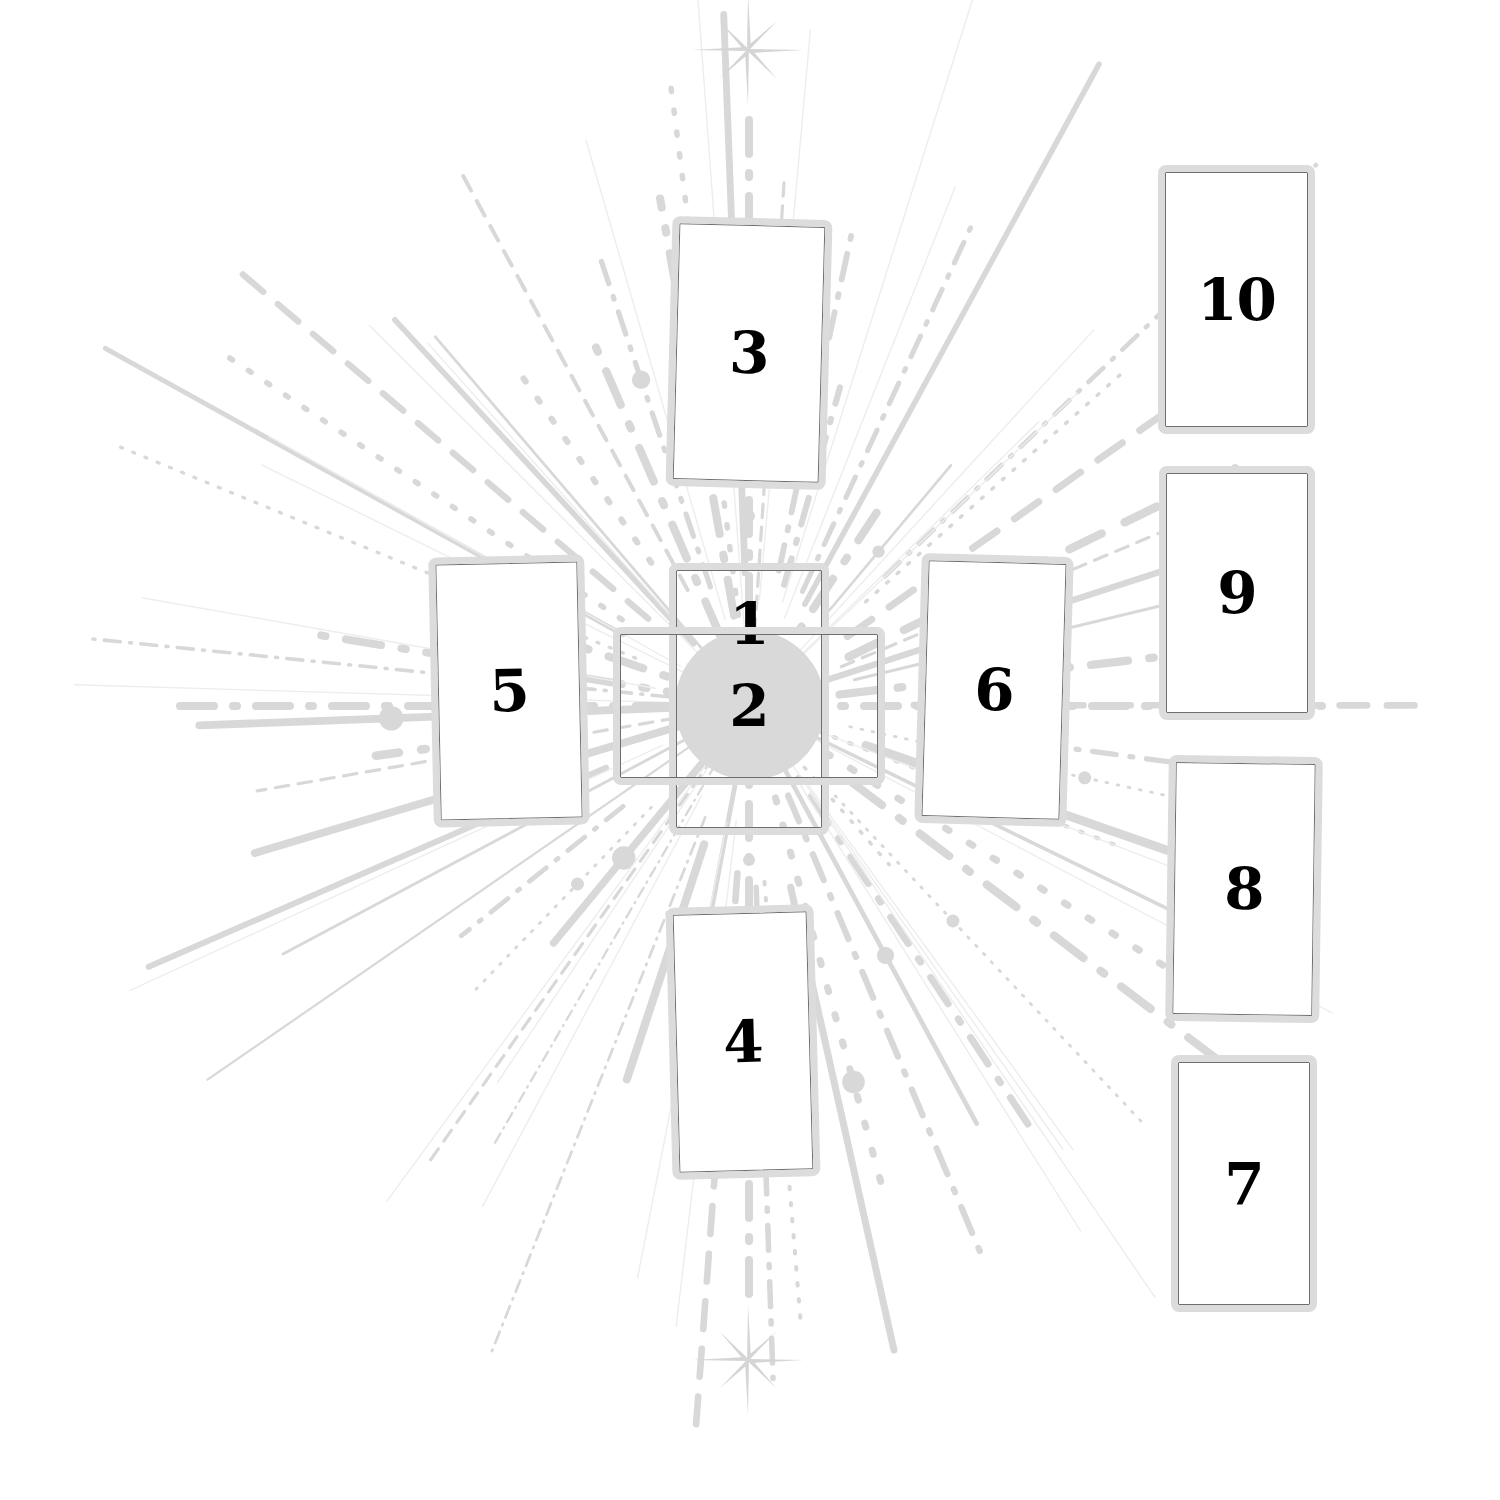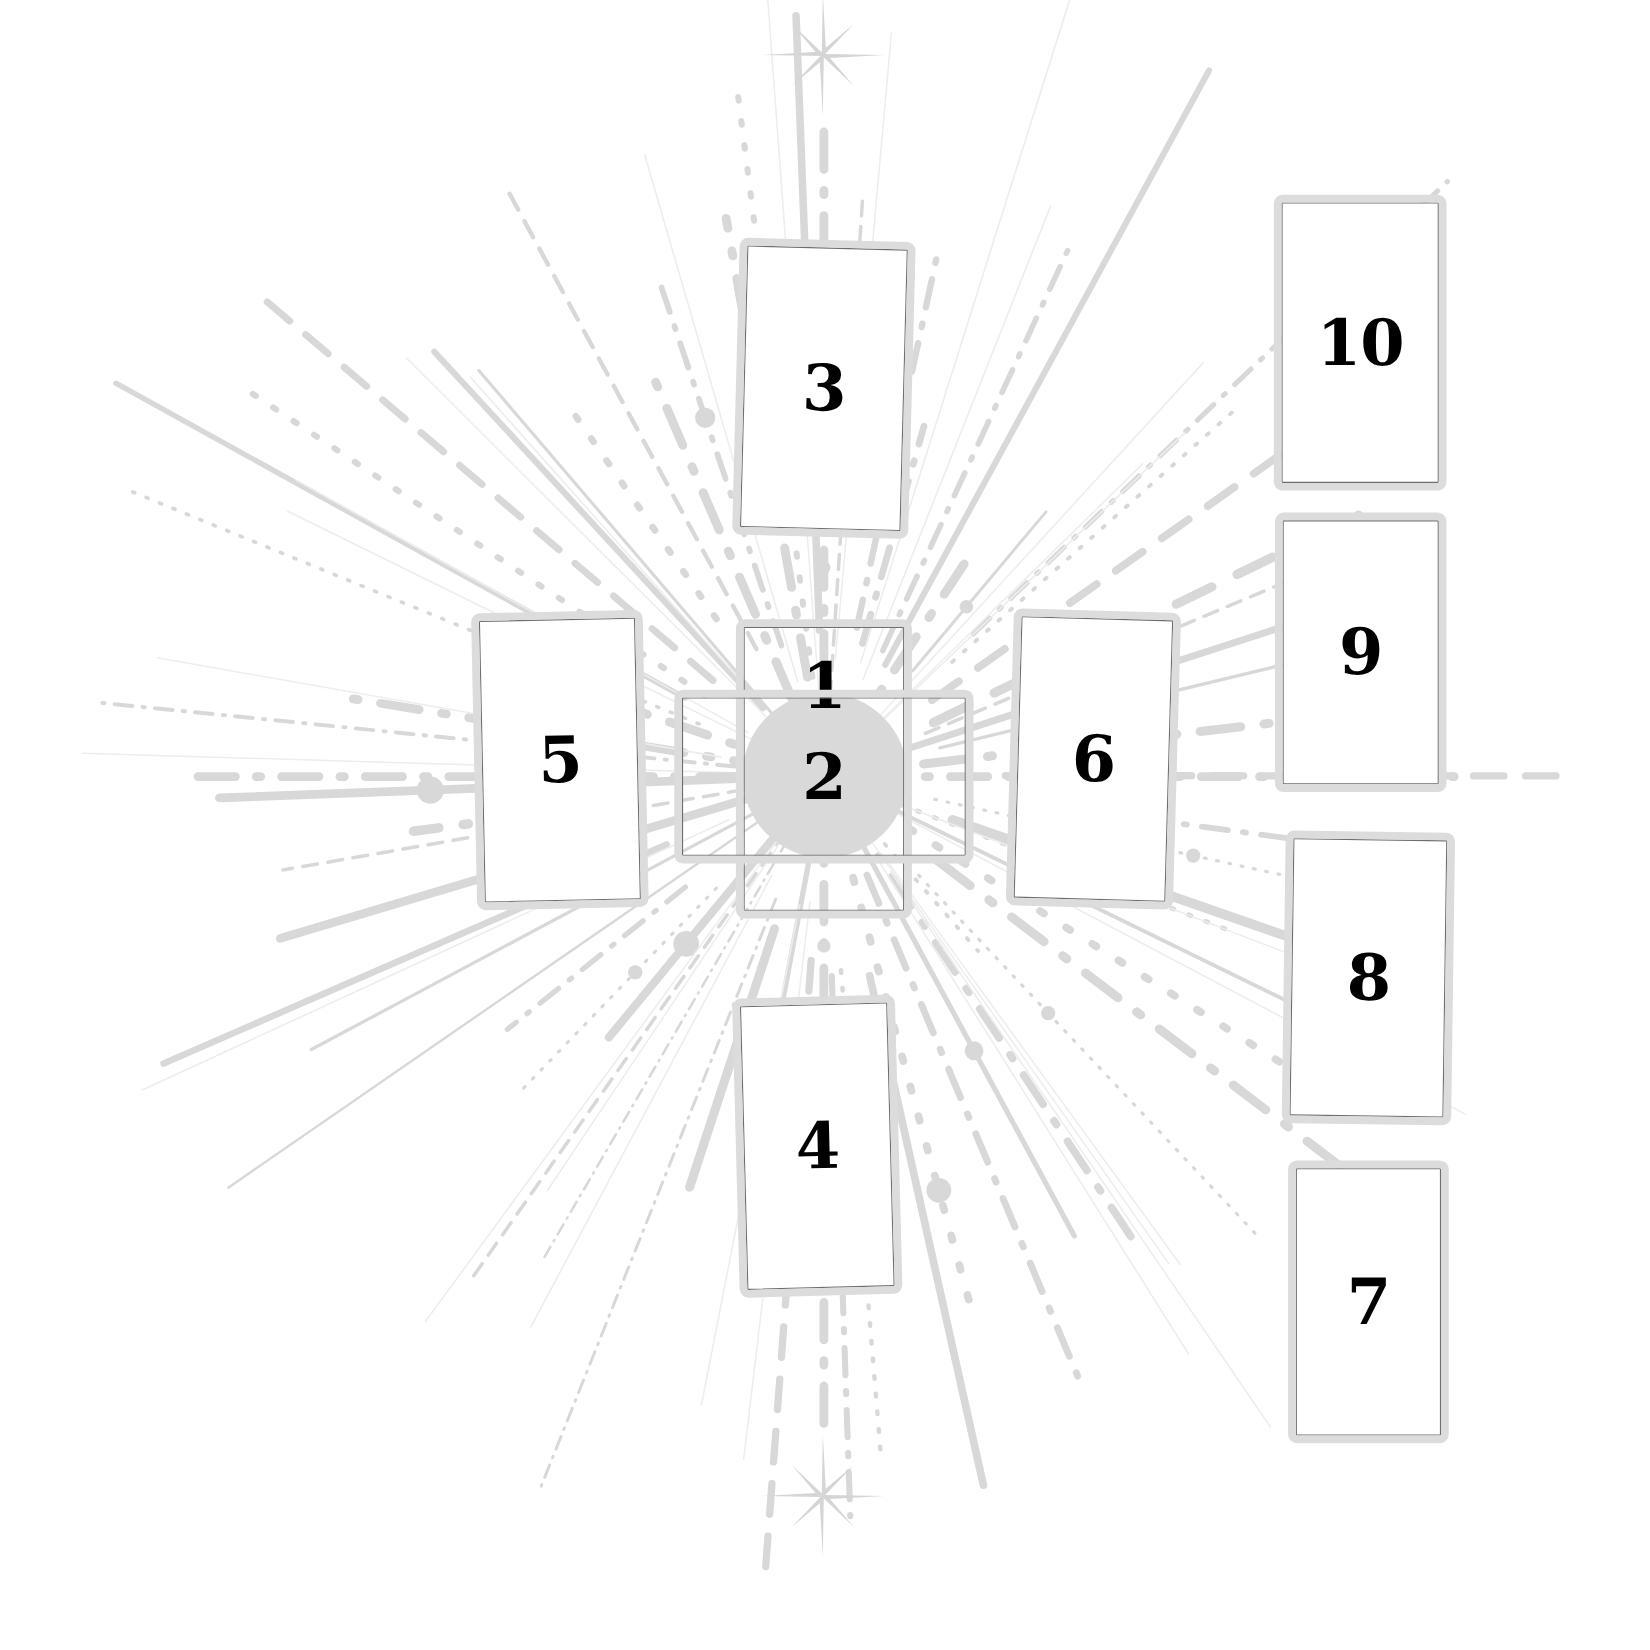--- a/index.html
+++ b/index.html
@@ -197,18 +197,18 @@
       </div>
       <div class="card" style="left: 1178px; top: 1062px; width: 132px; height: 243px; transform: rotate(0deg); z-index: 3;">
         <span class="card-label">7</span>
       </div>
       <div class="card" style="left: 1174px; top: 763px; width: 140px; height: 252px; transform: rotate(0.8deg); z-index: 3;">
         <span class="card-label">8</span>
       </div>
       <div class="card" style="left: 1166px; top: 473px; width: 142px; height: 240px; transform: rotate(0deg); z-index: 3;">
         <span class="card-label">9</span>
       </div>
-      <div class="card" style="left: 1165px; top: 184px; width: 143px; height: 255px; transform: rotate(0deg); z-index: 3;">
+      <div class="card" style="left: 1165px; top: 172px; width: 143px; height: 255px; transform: rotate(0deg); z-index: 3;">
         <span class="card-label">10</span>
       </div>
     </div>
 
 </div>
 
 </body></html>

